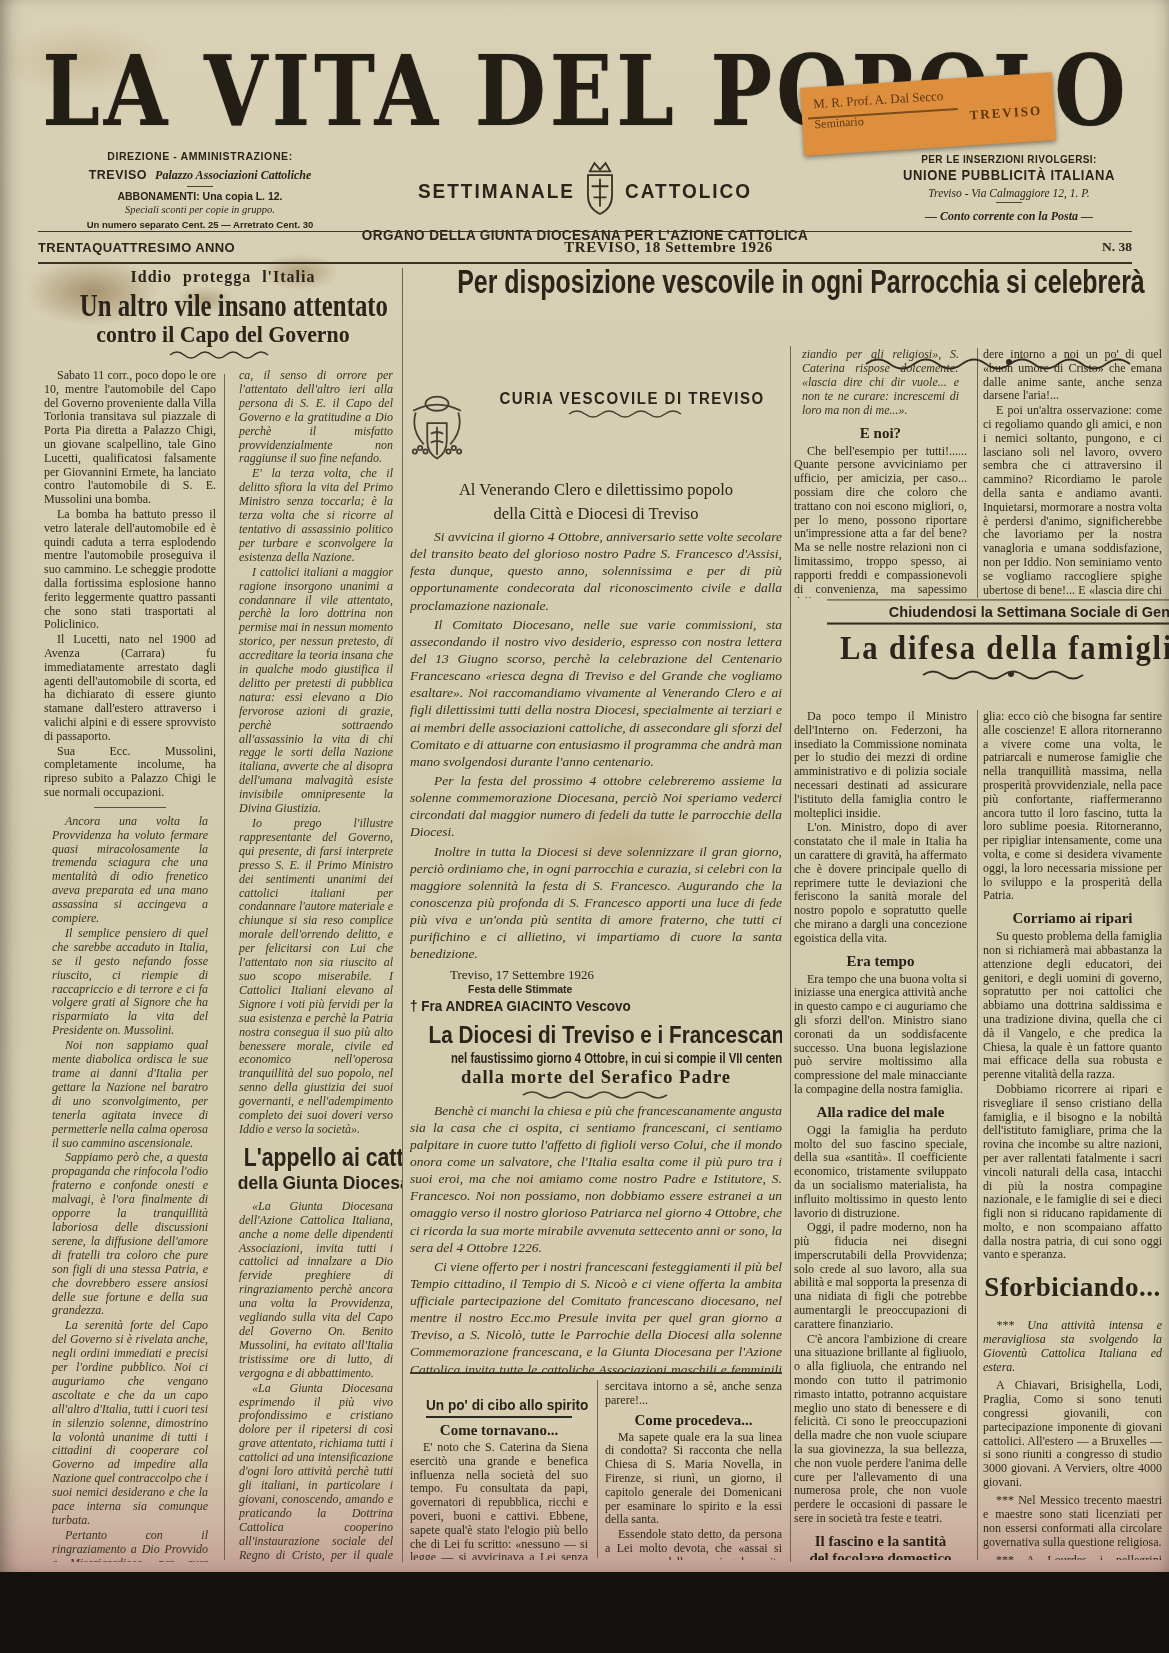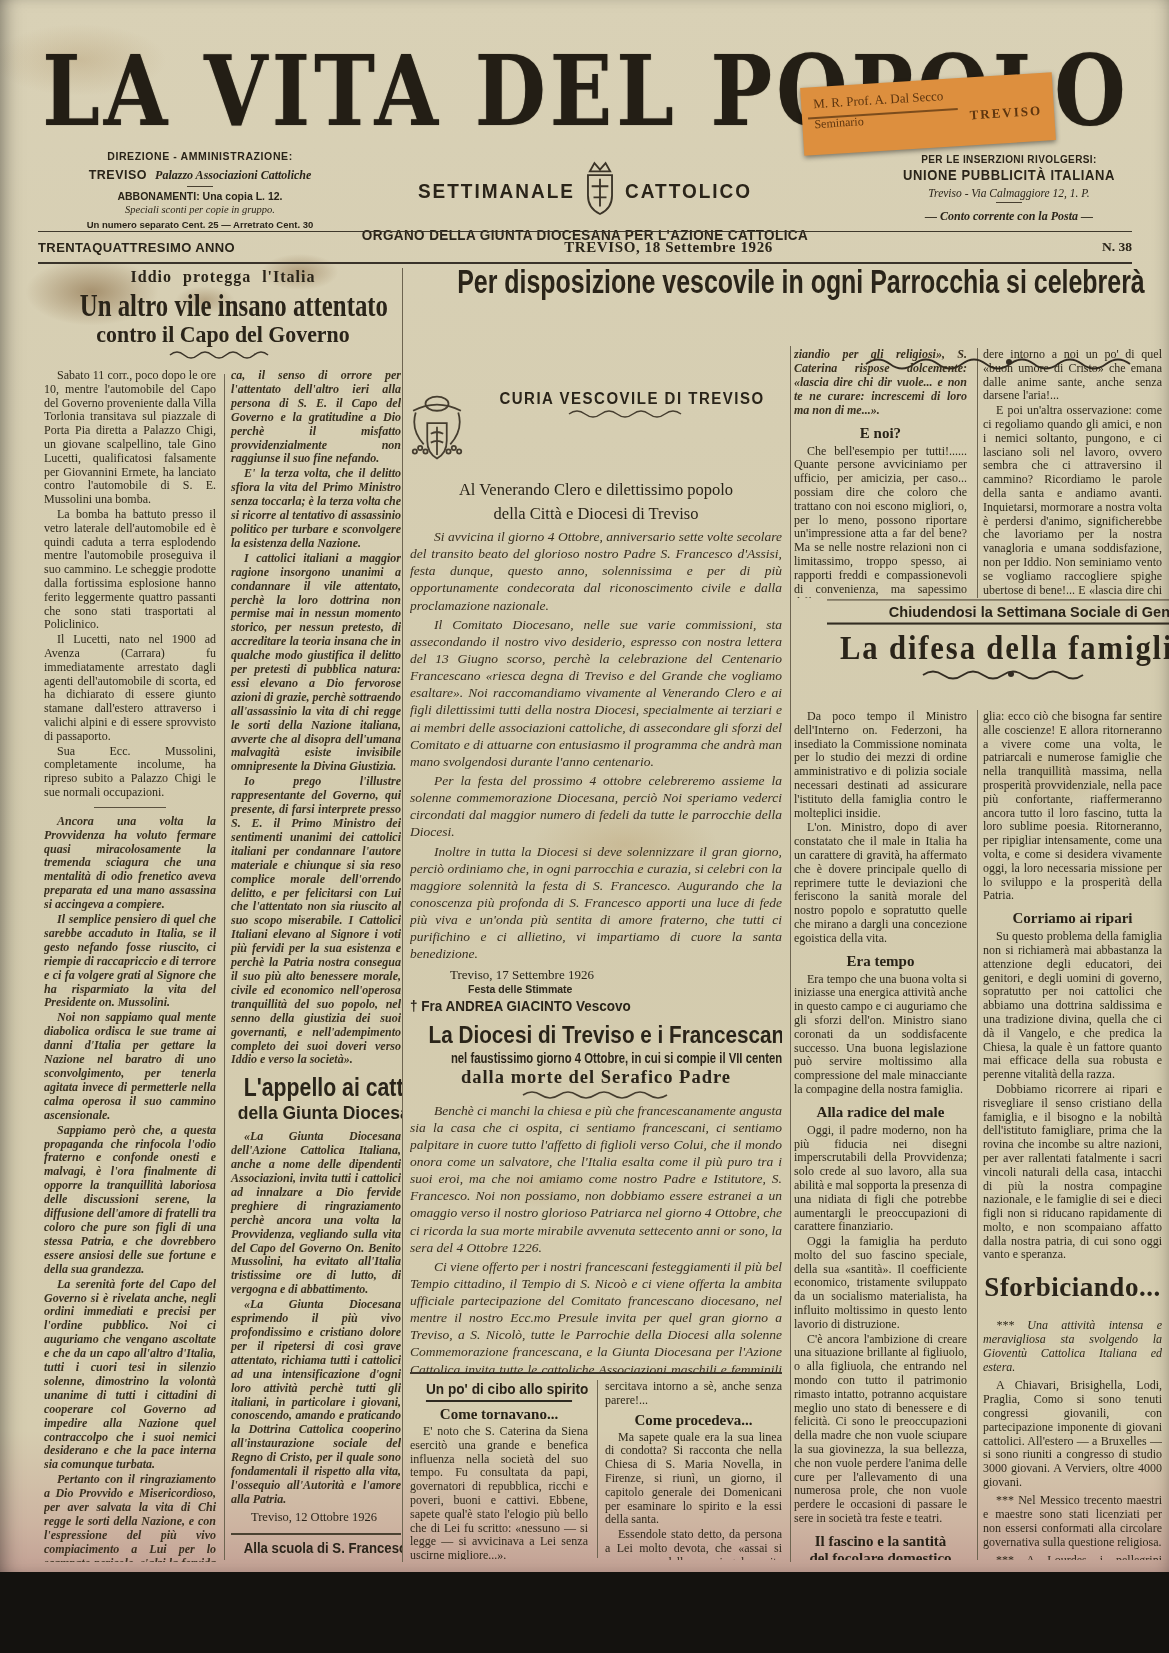--- a/index.html
+++ b/index.html
@@ -53,21 +53,21 @@
   .dl-date{font:bold 15px "Liberation Serif",serif;letter-spacing:.6px;}
   .dl-num{font:bold 13.5px "Liberation Serif",serif;}
 
   
   .vrule{position:absolute;width:1px;background:#6d6450;}
   .sdiv{width:72px;margin:7px auto;border-top:1px solid #5a5140;}
   .squig{display:block;margin:2px auto;}
 
   
   .p{font-size:12px;line-height:1.15;text-align:justify;text-indent:13px;margin:0 0 1px;color:#2d2719;}
-  .pi{font-size:12px;line-height:1.16;text-align:justify;text-indent:13px;margin:0 0 1px;font-style:italic;color:#39301f;font-weight:bold;}
+  .pi{font-size:12px;line-height:1.16;text-align:justify;text-indent:13px;margin:0 8px 1px;font-style:italic;color:#39301f;}
   .sh{font-weight:bold;font-size:15px;text-align:center;margin:7px 0 3px;color:#282217;}
 
   
   .attentato{position:absolute;left:44px;top:268px;width:358px;height:1294px;overflow:hidden;}
   .att-kicker{font:bold 16px "Liberation Serif",serif;text-align:center;word-spacing:6px;letter-spacing:1px;}
   .att-h1{font:bold 31px "Liberation Serif",serif;text-align:center;white-space:nowrap;transform:scaleX(.8);transform-origin:center;margin-top:2px;}
   .att-h2{font:bold 23px "Liberation Serif",serif;text-align:center;white-space:nowrap;transform:scaleX(.95);transform-origin:center;margin-top:-2px;}
   .cols{display:flex;margin-top:9px;}
   .colA{width:172px;padding-right:7px;}
   .colB{width:170px;padding-left:8px;}
@@ -93,21 +93,21 @@
   .sig-left{font-size:13px;margin:4px 0 0 40px;text-indent:0;}
   .sig-small{font:bold 10.5px "Liberation Sans",sans-serif;margin-left:58px;}
   .sig-right{font:bold 13.5px "Liberation Sans",sans-serif;margin:4px 6px 6px 0;transform:scaleY(1.05);}
   .fr-h1{font:bold 23px "Liberation Sans",sans-serif;text-align:center;white-space:nowrap;transform:scaleX(.9);transform-origin:center;margin-top:8px;}
   .fr-h2{font:bold 14.5px "Liberation Sans",sans-serif;text-align:center;white-space:nowrap;transform:scaleX(.78);transform-origin:center;margin-top:1px;}
   .fr-h3{font:bold 18.5px "Liberation Serif",serif;text-align:center;letter-spacing:1px;margin-top:1px;}
 
   
   .cibo{position:absolute;left:410px;top:1372px;width:372px;height:188px;overflow:hidden;
         border-top:2px solid #3c352a;padding-top:6px;box-sizing:border-box;display:flex;}
-  .ciboL{width:186px;padding-right:8px;box-sizing:border-box;}
+  .ciboL{width:186px;padding-right:8px;box-sizing:border-box;margin-top:16px;}
   .ciboR{width:186px;padding-left:9px;box-sizing:border-box;}
   .cibo-h{font:bold 15.5px "Liberation Sans",sans-serif;white-space:nowrap;transform:scaleX(.88);transform-origin:center;
           text-align:center;border-bottom:2.5px solid #2e2920;padding-bottom:2px;margin:0 6px 4px;}
 
   
   .enoi-row{position:absolute;left:794px;top:348px;width:368px;height:250px;display:flex;overflow:hidden;}
   .colD{width:180px;padding-right:7px;box-sizing:border-box;}
   .colE{width:188px;padding-left:9px;box-sizing:border-box;}
   .fam-head{position:absolute;left:827px;top:600px;width:368px;text-align:right;}
   .fam-kicker{font:bold 14.5px "Liberation Sans",sans-serif;border-top:1px solid #4a4232;border-bottom:2px solid #332d22;
@@ -307,22 +307,22 @@
         </svg>
     </div>
 
     <div class="fam-cols">
       <div class="colD">
         <p class="p">Da poco tempo il Ministro dell'Interno on. Federzoni, ha insediato la Commissione nominata per lo studio dei mezzi di ordine amministrativo e di polizia sociale necessari destinati ad assicurare l'istituto della famiglia contro le molteplici insidie.</p>
         <p class="p">L'on. Ministro, dopo di aver constatato che il male in Italia ha un carattere di gravità, ha affermato che è dovere principale quello di reprimere tutte le deviazioni che feriscono la sanità morale del nostro popolo e sopratutto quelle che mirano a dargli una concezione egoistica della vita.</p>
         <div class="sh">Era tempo</div>
         <p class="p">Era tempo che una buona volta si iniziasse una energica attività anche in questo campo e ci auguriamo che gli sforzi dell'on. Ministro siano coronati da un soddisfacente successo. Una buona legislazione può servire moltissimo alla compressione del male minacciante la compagine della nostra famiglia.</p>
         <div class="sh">Alla radice del male</div>
+        <p class="p">Oggi la famiglia ha perduto molto del suo fascino speciale, della sua «santità». Il coefficiente economico, tristamente sviluppato da un socialismo materialista, ha influito moltissimo in questo lento lavorio di distruzione.</p>
         <p class="p">Oggi, il padre moderno, non ha più fiducia nei disegni imperscrutabili della Provvidenza; solo crede al suo lavoro, alla sua abilità e mal sopporta la presenza di una nidiata di figli che potrebbe aumentargli le preoccupazioni di carattere finanziario.</p>
-        <p class="p">Oggi la famiglia ha perduto molto del suo fascino speciale, della sua «santità». Il coefficiente economico, tristamente sviluppato da un socialismo materialista, ha influito moltissimo in questo lento lavorio di distruzione.</p>
         <p class="p">C'è ancora l'ambizione di creare una situazione brillante al figliuolo, o alla figliuola, che entrando nel mondo con tutto il patrimonio rimasto intatto, potranno acquistare meglio uno stato di benessere e di felicità. Ci sono le preoccupazioni della madre che non vuole sciupare la sua giovinezza, la sua bellezza, che non vuole perdere l'anima delle cure per l'allevamento di una numerosa prole, che non vuole perdere le occasioni di passare le sere in società tra feste e teatri.</p>
         <div class="sh" style="margin-bottom:0;">Il fascino e la santità</div>
         <div class="sh" style="margin-top:0;">del focolare domestico</div>
 
       </div>
       <div class="colE">
         <p class="p" style="text-indent:0;">glia: ecco ciò che bisogna far sentire alle coscienze! E allora ritorneranno a vivere come una volta, le patriarcali e numerose famiglie che nella tranquillità massima, nella prosperità provvidenziale, nella pace più confortante, riaffermeranno ancora tutto il loro fascino, tutta la loro sublime poesia. Ritorneranno, per ripigliar intensamente, come una volta, e come si desidera vivamente oggi, la loro necessaria missione per lo sviluppo e la prosperità della Patria.</p>
         <div class="sh">Corriamo ai ripari</div>
         <p class="p">Su questo problema della famiglia non si richiamerà mai abbastanza la attenzione degli educatori, dei genitori, e degli uomini di governo, sopratutto per noi cattolici che abbiamo una dottrina saldissima e una tradizione divina, quella che ci dà il Vangelo, e che predica la Chiesa, la quale è un fattore quanto mai efficace della sua robusta e perenne vitalità della razza.</p>
         <p class="p">Dobbiamo ricorrere ai ripari e risvegliare il senso cristiano della famiglia, e il bisogno e la nobiltà dell'istituto famigliare, prima che la rovina che incombe su altre nazioni, per aver rallentati fatalmente i sacri vincoli naturali della casa, intacchi di più la nostra compagine nazionale, e le famiglie di sei e dieci figli non si riducano rapidamente di molto, e non scompaiano affatto dalla nostra patria, di cui sono oggi vanto e speranza.</p>

